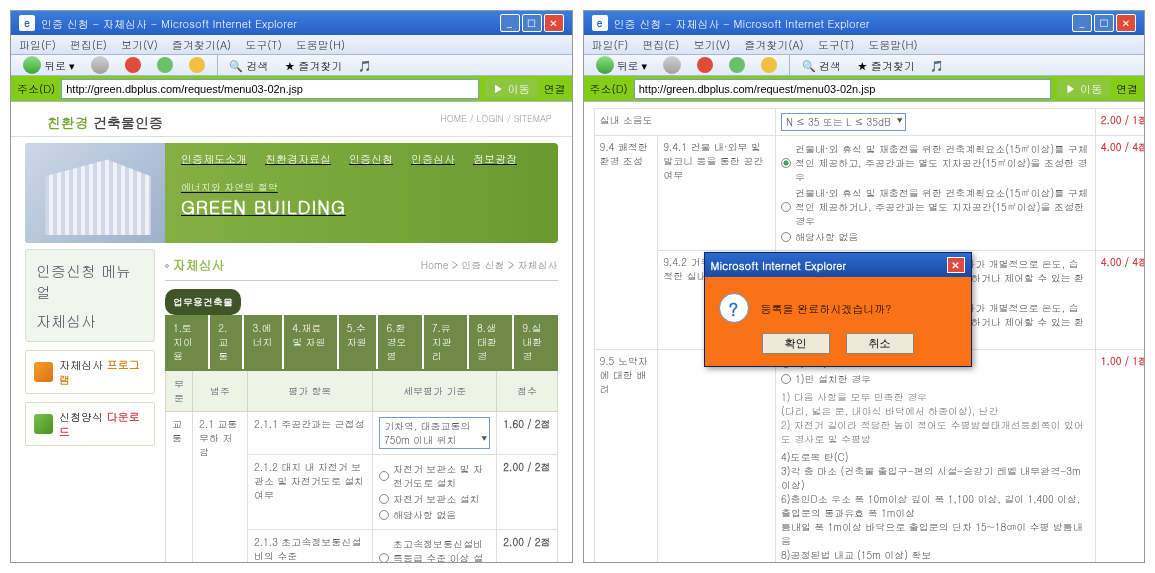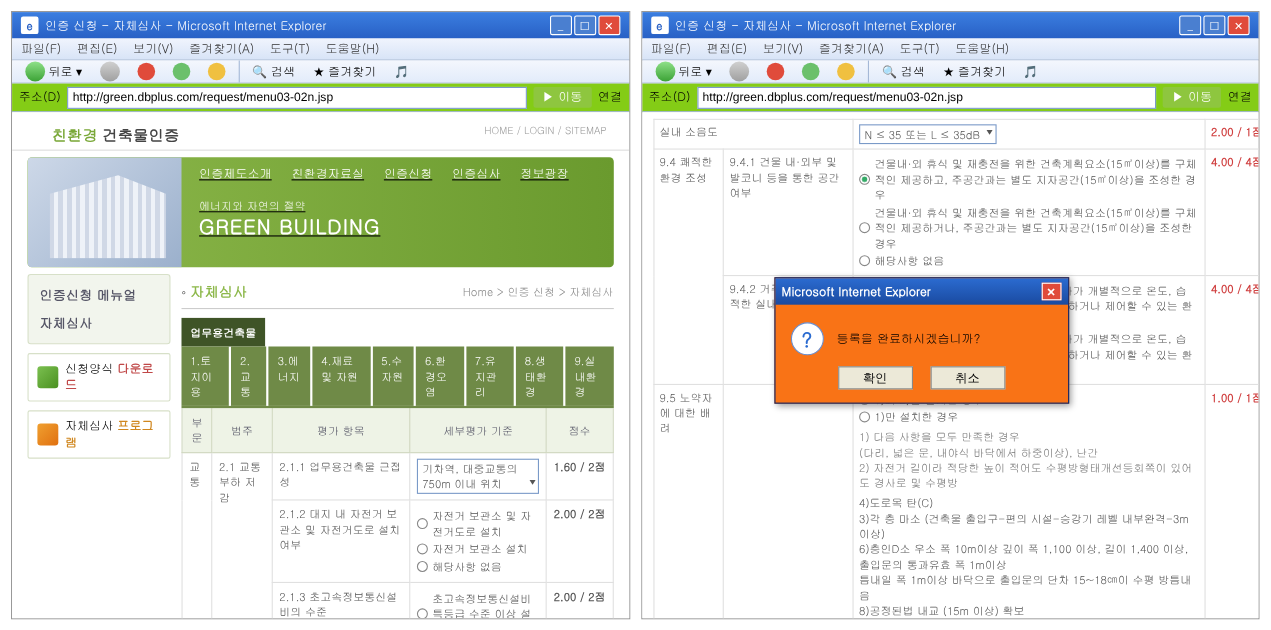--- a/index.html
+++ b/index.html
@@ -47,36 +47,36 @@
     .banner-nav span { cursor: pointer; }
     .banner-slogan { font-size: 10px; opacity: .9; }
     .banner-title { font-size: 18px; font-weight: bold; letter-spacing: 1px; }
     
     .body2col { display: flex; gap: 10px; padding: 0 14px; }
     
     .leftnav { width: 130px; }
     .leftnav-head { background: #8db84b; color: #fff; padding: 8px 10px; font-weight: bold; border-radius: 3px; margin-bottom: 4px; }
     .leftnav-head .num { font-style: italic; font-size: 16px; }
     .leftnav-list { background: #f2f5ed; border: 1px solid #d7e0c8; border-radius: 3px; padding: 6px 0; }
-    .leftnav-list div { padding: 4px 10px; font-size: 12px; color: #556; cursor: pointer; font-weight: bold; }
+    .leftnav-list div { padding: 4px 10px; font-size: 15px; color: #556; cursor: pointer; }
     .prog-btn { margin-top: 8px; border: 1px solid #d7e0c8; background: #fff; padding: 6px 8px; display: flex; align-items: center; gap: 6px; font-size: 11px; border-radius: 2px; cursor: pointer; }
     .prog-icon { width: 20px; height: 20px; border-radius: 3px; }
     .p1 { background: linear-gradient(135deg,#f0a030,#e07010); }
     .p2 { background: linear-gradient(135deg,#7bc050,#4a9020); }
     .prog-btn .accent1 { color: #d0871f; font-weight: bold; }
     .prog-btn .accent2 { color: #c04848; font-weight: bold; }
     
     .main { flex: 1; }
     .main-head { display: flex; justify-content: space-between; align-items: center; padding: 6px 0; border-bottom: 1px solid #ccc; margin-bottom: 8px; }
     .main-title { font-weight: bold; color: #8db84b; font-size: 13px; }
     .bc { font-size: 10px; color: #888; }
     
     .tabrow { display: flex; gap: 2px; margin-bottom: 0; }
     .tab { background: #6f8a47; color: #fff; padding: 6px 8px; font-size: 10px; cursor: pointer; }
-    .tab.label { background: #3f5427; font-weight: bold; }
+    .tab.label { background: #3f5427; font-weight: bold; border-radius: 10px; }
     
     .scoretable { width: 100%; border-collapse: collapse; font-size: 10px; border-top: 2px solid #6f8a47; }
     .scoretable th { background: #eef3e6; padding: 6px 4px; border: 1px solid #d0d8c0; color: #556; font-weight: normal; }
     .scoretable td { border: 1px solid #e0e0e0; padding: 5px 6px; vertical-align: top; color: #555; }
     .score-val { color: #d04040; font-weight: bold; text-align: center; white-space: nowrap; }
     .radio-row { display: flex; align-items: center; gap: 4px; margin: 2px 0; }
     .radio { width: 10px; height: 10px; border: 1px solid #888; border-radius: 50%; display: inline-block; flex-shrink: 0; }
     .radio.sel { background: radial-gradient(#3a6,#3a6 40%, #fff 50%); }
     .dropdown { border: 1px solid #7a9ac8; background: #fff; padding: 1px 14px 1px 4px; font-size: 10px; display: inline-block; position: relative; }
     .dropdown::after { content: '▼'; position: absolute; right: 2px; font-size: 7px; color: #555; }
@@ -167,26 +167,26 @@
         </div>
       </div>
 
       <div class="body2col">
         <div class="leftnav">
           <div class="leftnav-list">
             <div>인증신청 메뉴얼</div>
             <div>자체심사</div>
           </div>
           <div class="prog-btn">
+            <span class="prog-icon p1"></span>
+            <span><span>자체심사 </span><span class="accent1">프로그램</span></span>
+          </div>
+          <div class="prog-btn">
             <span class="prog-icon p2"></span>
             <span><span>신청양식 </span><span class="accent2">다운로드</span></span>
-          </div>
-          <div class="prog-btn">
-            <span class="prog-icon p1"></span>
-            <span><span>자체심사 </span><span class="accent1">프로그램</span></span>
           </div>
         </div>
 
         <div class="main">
           <div class="main-head">
             <span>◦ <span class="main-title">자체심사</span></span>
             <span class="bc">Home &gt; 인증 신청 &gt; 자체심사</span>
           </div>
           <div class="tabrow">
             <span class="tab label">업무용건축물</span>
@@ -207,21 +207,21 @@
                 <tr>
               <th>부문</th>
               <th>범주</th>
               <th>평가 항목</th>
               <th>세부평가 기준</th>
               <th>점수</th>
             </tr>
             <tr>
               <td rowspan="3">교통</td>
               <td rowspan="3">2.1 교통부하 저감</td>
-              <td>2.1.1 업무용건축물 근접성</td>
+              <td>2.1.1 주공간과는 근접성</td>
               <td>
                 <span class="dropdown">기차역, 대중교통의 750m 이내 위치</span>
               </td>
               <td class="score-val">1.60 / 2점</td>
             </tr>
             <tr>
               <td>2.1.2 대지 내 자전거 보관소 및 자전거도로 설치 여부</td>
               <td>
                 <div class="radio-row">
                       <span class="radio"></span>

